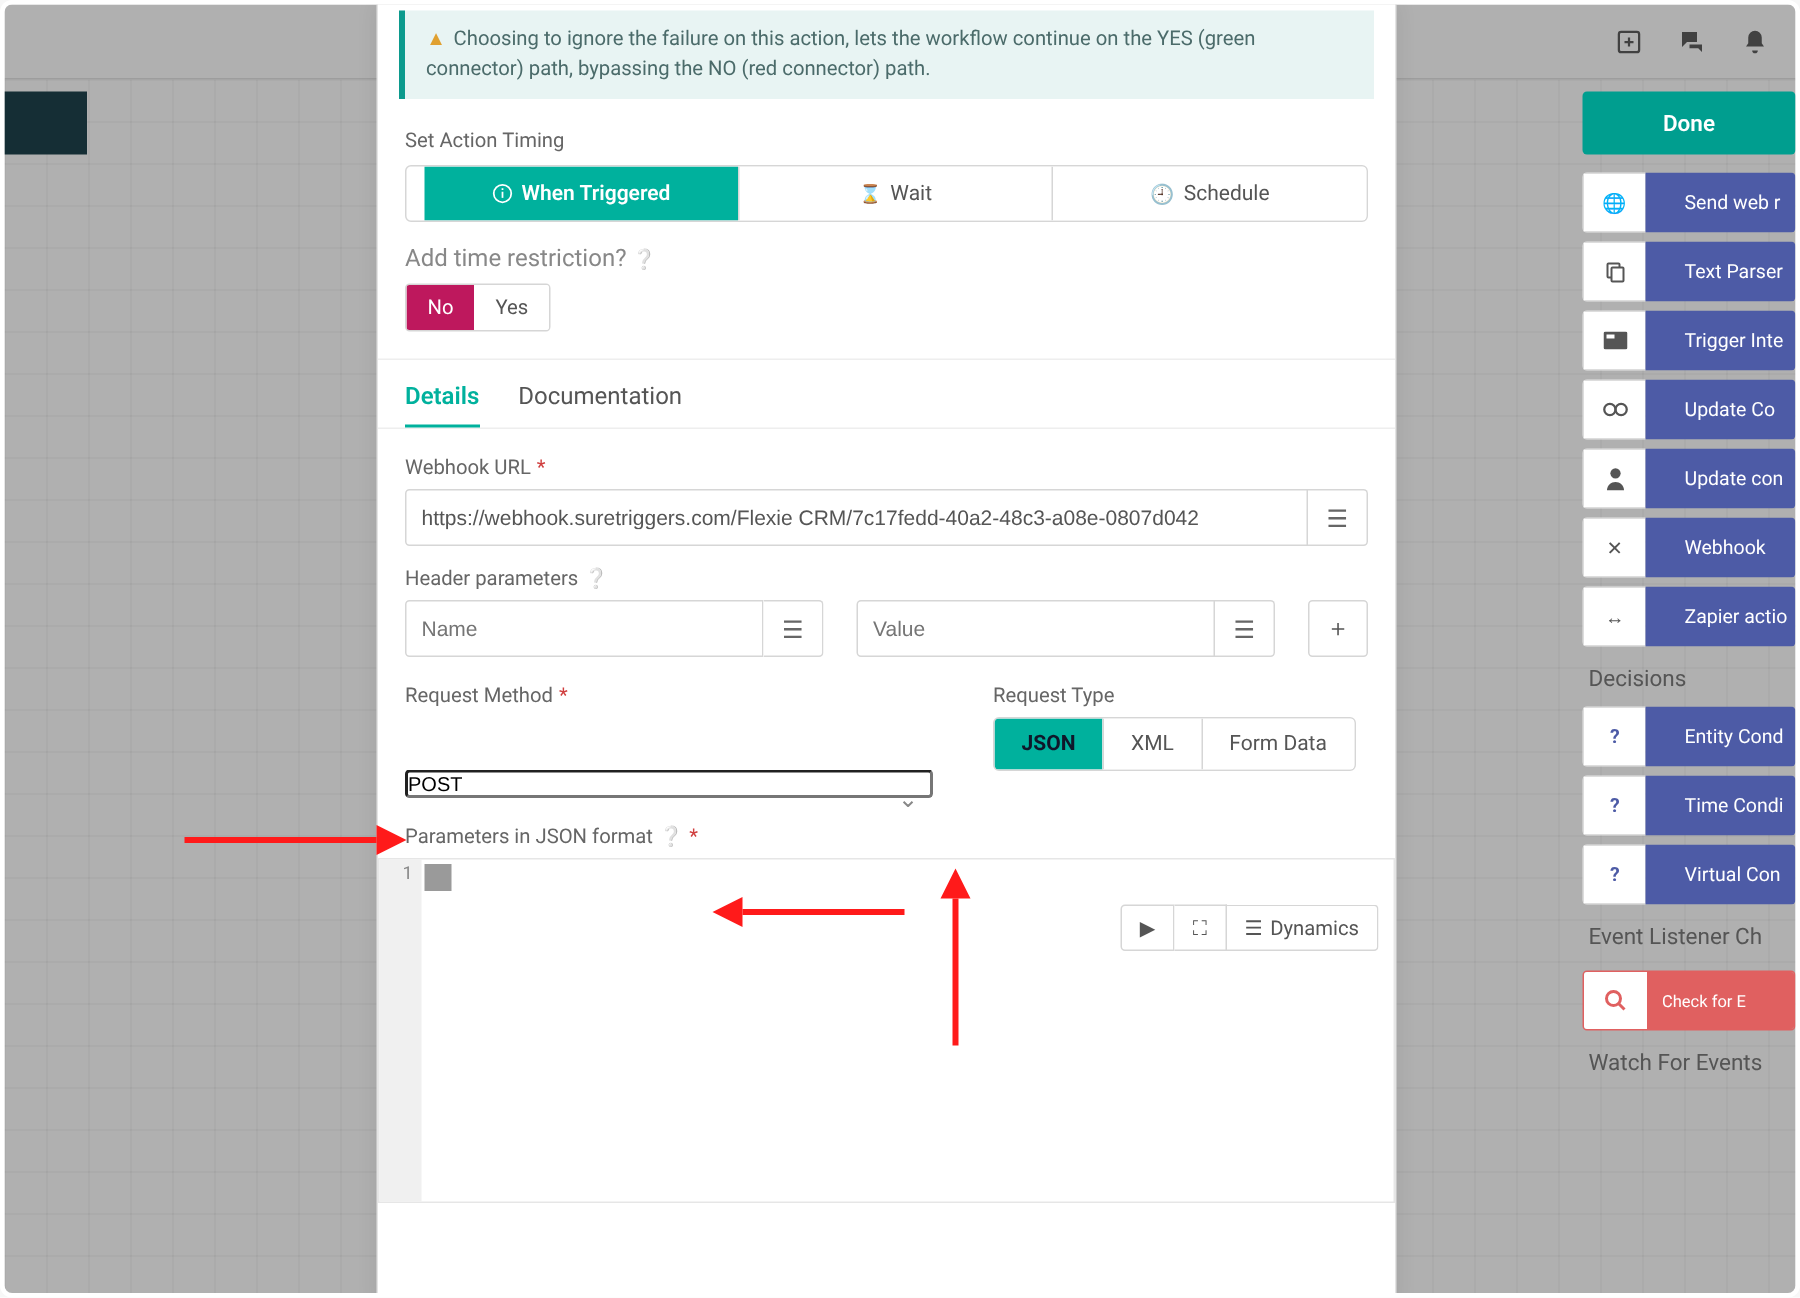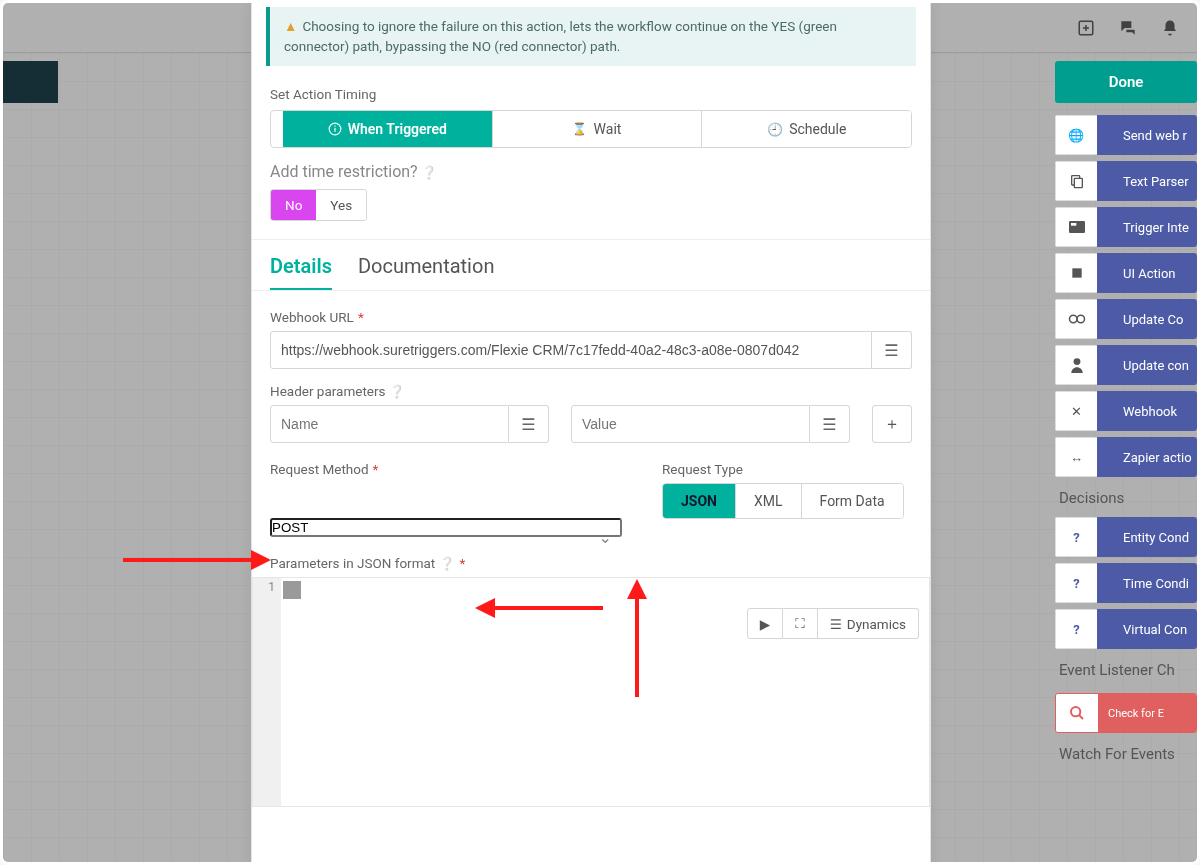--- a/index.html
+++ b/index.html
@@ -113,25 +113,25 @@
     flex:1; text-align:center; padding:10px 0; font-size:14px; color:#555;
     display:flex; align-items:center; justify-content:center; gap:6px;
     background:#fff;
   }
   .btn-group-triple > div + div { border-left:1px solid #d6d6d6; }
   .btn-group-triple > div.active { background:#00b19d; color:#fff; font-weight:600;}
   .time-restrict { display:flex; align-items:center; gap:14px; margin-top:14px;}
   .time-restrict .q { color:#888;}
   .yn { display:flex; border:1px solid #d6d6d6; border-radius:3px; overflow:hidden;}
   .yn > div { padding:7px 14px; font-size:13.5px; }
-  .yn .no { background:#d946ef; color:#fff;}
+  .yn .no { background:#be185d; color:#fff;}
   .yn .yes { background:#fff; color:#555;}
 
   .tabs-row { display:flex; gap:26px; padding:14px 18px 0 18px; border-bottom:1px solid #eee;}
-  .tab { font-size:20px; color:#555; padding-bottom:10px; cursor:pointer;}
+  .tab { font-size:16px; color:#555; padding-bottom:10px; cursor:pointer;}
   .tab.active { color:#00b19d; font-weight:600; border-bottom:2px solid #00b19d;}
 
   .details-body { padding: 4px 18px 10px 18px; flex:1; overflow:hidden;}
   .form-label { font-size:13.5px; color:#666; margin:14px 0 6px 0; display:flex; align-items:center; gap:4px;}
   .req { color:#d04040;}
   .help { color:#888; font-size:13px;}
 
   .input-wrap { display:flex; }
   .input-wrap input, .input-wrap .sel {
     flex:1; height:38px; border:1px solid #d6d6d6; border-radius:3px 0 0 3px;
@@ -245,28 +245,20 @@
     <div class="lbl">Text Parser</div>
   </div>
   <div class="action-row">
     <div class="ic">
         <svg width="16" height="12" viewBox="0 0 24 18" fill="currentColor">
           <rect width="24" height="18" rx="2"></rect>
           <rect x="3" y="3" width="8" height="4" fill="#fff"></rect>
         </svg>
       </div>
     <div class="lbl">Trigger Inte</div>
-  </div>
-  <div class="action-row">
-    <div class="ic">
-        <svg width="14" height="14" viewBox="0 0 24 24" fill="currentColor">
-          <rect x="4" y="4" width="16" height="16"></rect>
-        </svg>
-      </div>
-    <div class="lbl">UI Action</div>
   </div>
   <div class="action-row">
     <div class="ic">
         <svg width="18" height="14" viewBox="0 0 24 18" fill="currentColor">
           <circle cx="7" cy="9" r="5" fill="none" stroke="currentColor" stroke-width="2"></circle>
           <circle cx="17" cy="9" r="5" fill="none" stroke="currentColor" stroke-width="2"></circle>
         </svg>
       </div>
     <div class="lbl">Update Co</div>
   </div>

